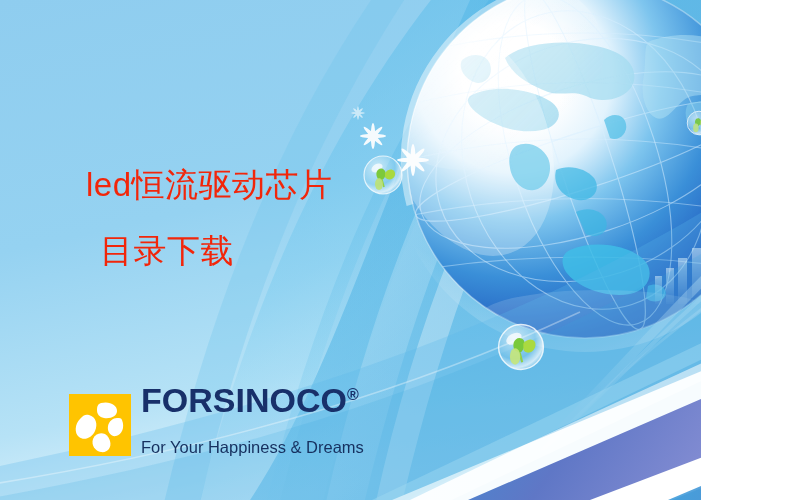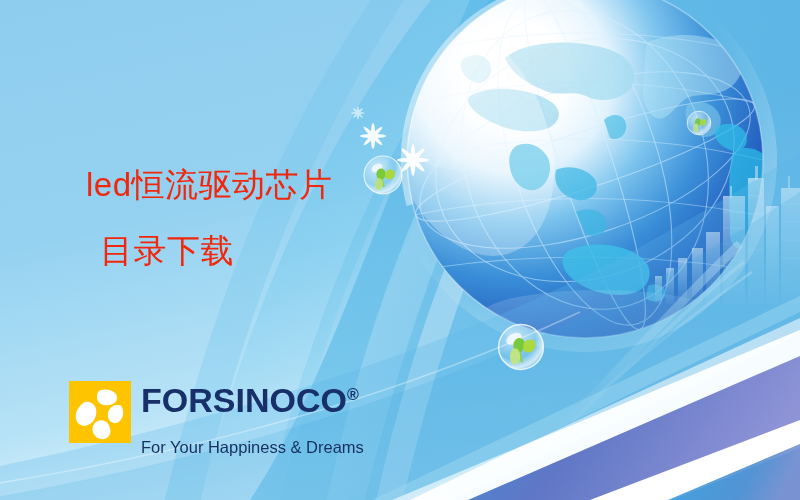--- a/index.html
+++ b/index.html
@@ -6,21 +6,21 @@
     margin: 0;
     padding: 0;
     background: #ffffff;
   }
   body {
     font-family: "Liberation Sans", sans-serif;
   }
 
   #banner {
     position: relative;
-    width: 800px;
+    width: 701px;
     height: 500px;
     overflow: hidden;
     background: #93d0f0;
   }
 
   
   .bg-svg {
     position: absolute;
     left: 0;
     top: 0;
@@ -53,21 +53,21 @@
     margin-top: 22px;
   }
 
   
   #logo {
     position: absolute;
     left: 69px;
     top: 381px;
     z-index: 40;
     display: flex;
-    align-items: flex-start;
+    align-items: flex-end;
   }
   #logo-mark {
     width: 62px;
     height: 62px;
     background: #ffc400;
     flex: 0 0 auto;
     position: relative;
   }
   #logo-mark svg { display: block; }
   #logo-text {

